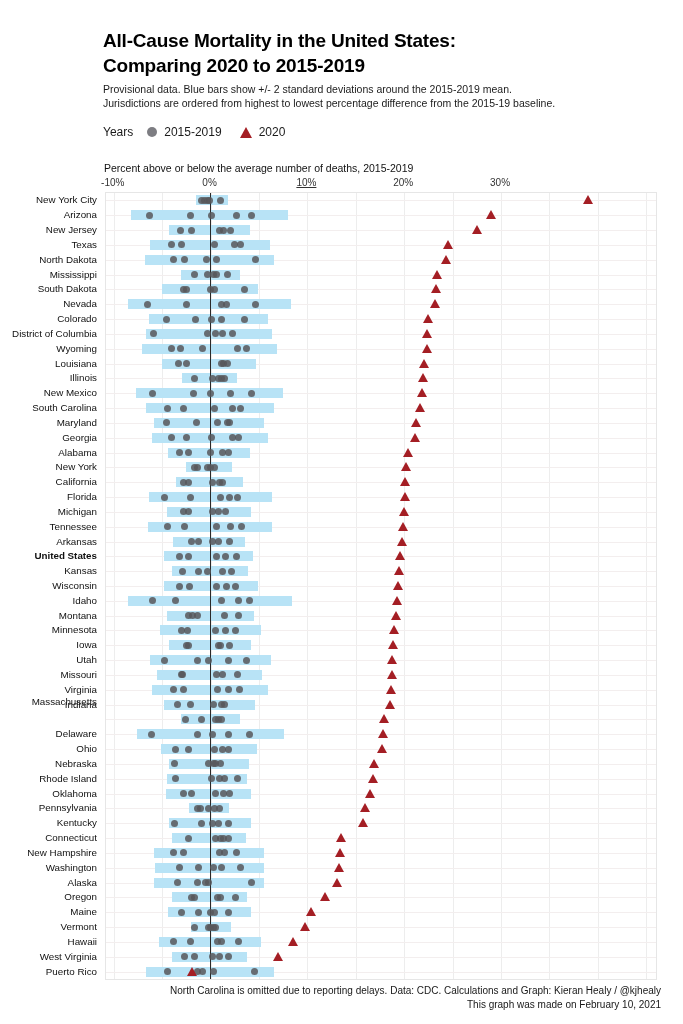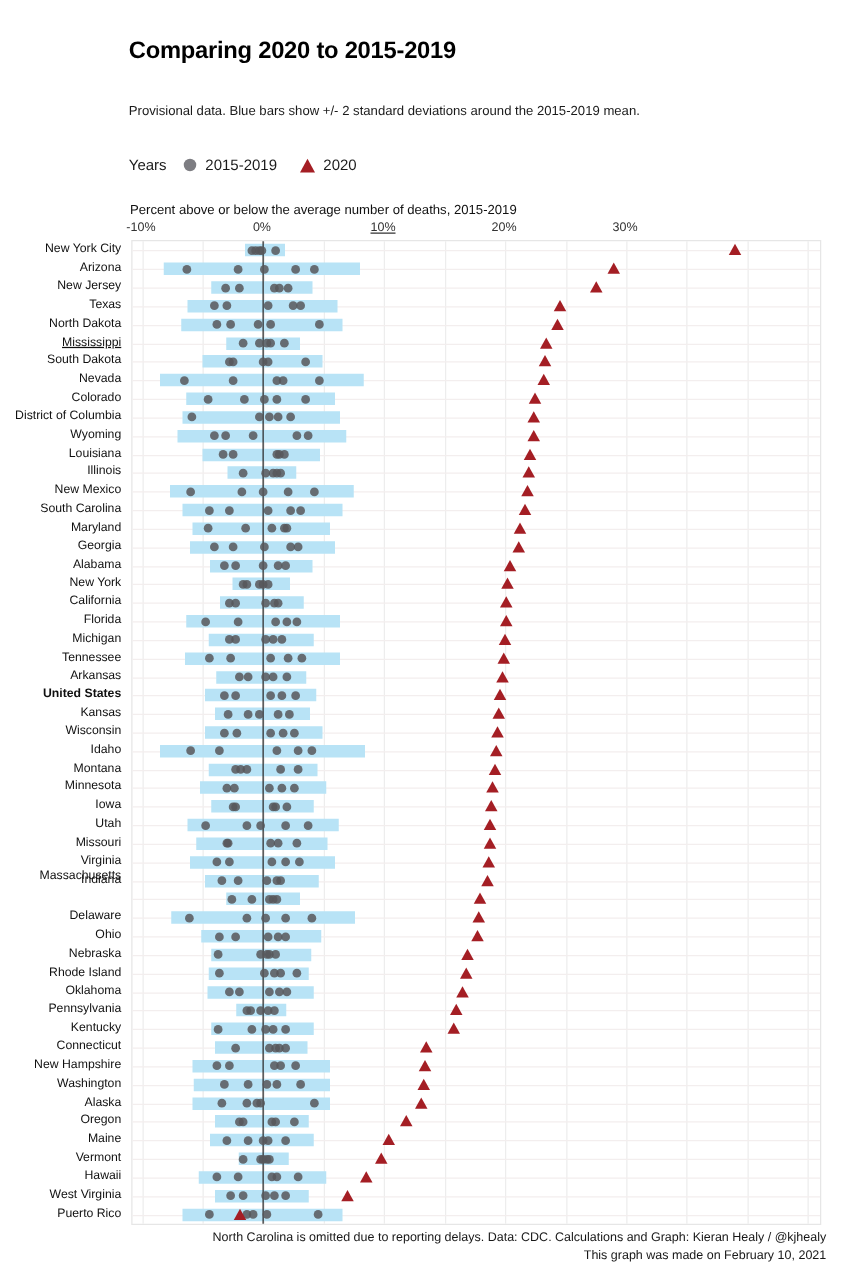--- a/index.html
+++ b/index.html
@@ -25,25 +25,27 @@
   .rowlabel{position:absolute;right:3px;transform:translateY(-50%);font-size:9.8px;color:#101010;white-space:nowrap;}
   .rowlabel.hl{font-weight:700;}
   .footer{position:absolute;right:22px;top:984px;width:520px;text-align:right;font-size:10px;line-height:13.5px;color:#171717;}
 </style>
 </head>
 <body>
 
 <div class="page">
 
   <div class="title">
+    <div>All-Cause Mortality in the United States:</div>
     <div>Comparing 2020 to 2015-2019</div>
   </div>
 
   <div class="subtitle">
     <div>Provisional data. Blue bars show +/- 2 standard deviations around the 2015-2019 mean.</div>
+    <div>Jurisdictions are ordered from highest to lowest percentage difference from the 2015-19 baseline.</div>
   </div>
 
   <div class="legend">
     <span class="lg-title">Years</span>
     <span class="lg-dot"></span>
     <span>2015-2019</span>
     <span class="lg-tri"></span>
     <span>2020</span>
   </div>
 
@@ -56,21 +58,21 @@
       <div class="tick" style="left: 298.239px;">20%</div>
       <div class="tick" style="left: 395.07px;">30%</div>
     </div>
 
   <div class="rowlabels">
       <div class="rowlabel" style="top: 7.41509px;">New York City</div>
       <div class="rowlabel" style="top: 22.2453px;">Arizona</div>
       <div class="rowlabel" style="top: 37.0755px;">New Jersey</div>
       <div class="rowlabel" style="top: 51.9057px;">Texas</div>
       <div class="rowlabel" style="top: 66.7358px;">North Dakota</div>
-      <div class="rowlabel" style="top: 81.566px; text-decoration: underline;">Mississippi</div>
+      <div class="rowlabel" style="top: 81.566px;">Mississippi</div>
       <div class="rowlabel" style="top: 96.3962px;">South Dakota</div>
       <div class="rowlabel" style="top: 111.226px;">Nevada</div>
       <div class="rowlabel" style="top: 126.057px;">Colorado</div>
       <div class="rowlabel" style="top: 140.887px;">District of Columbia</div>
       <div class="rowlabel" style="top: 155.717px;">Wyoming</div>
       <div class="rowlabel" style="top: 170.547px;">Louisiana</div>
       <div class="rowlabel" style="top: 185.377px;">Illinois</div>
       <div class="rowlabel" style="top: 200.208px;">New Mexico</div>
       <div class="rowlabel" style="top: 215.038px;">South Carolina</div>
       <div class="rowlabel" style="top: 229.868px;">Maryland</div>

